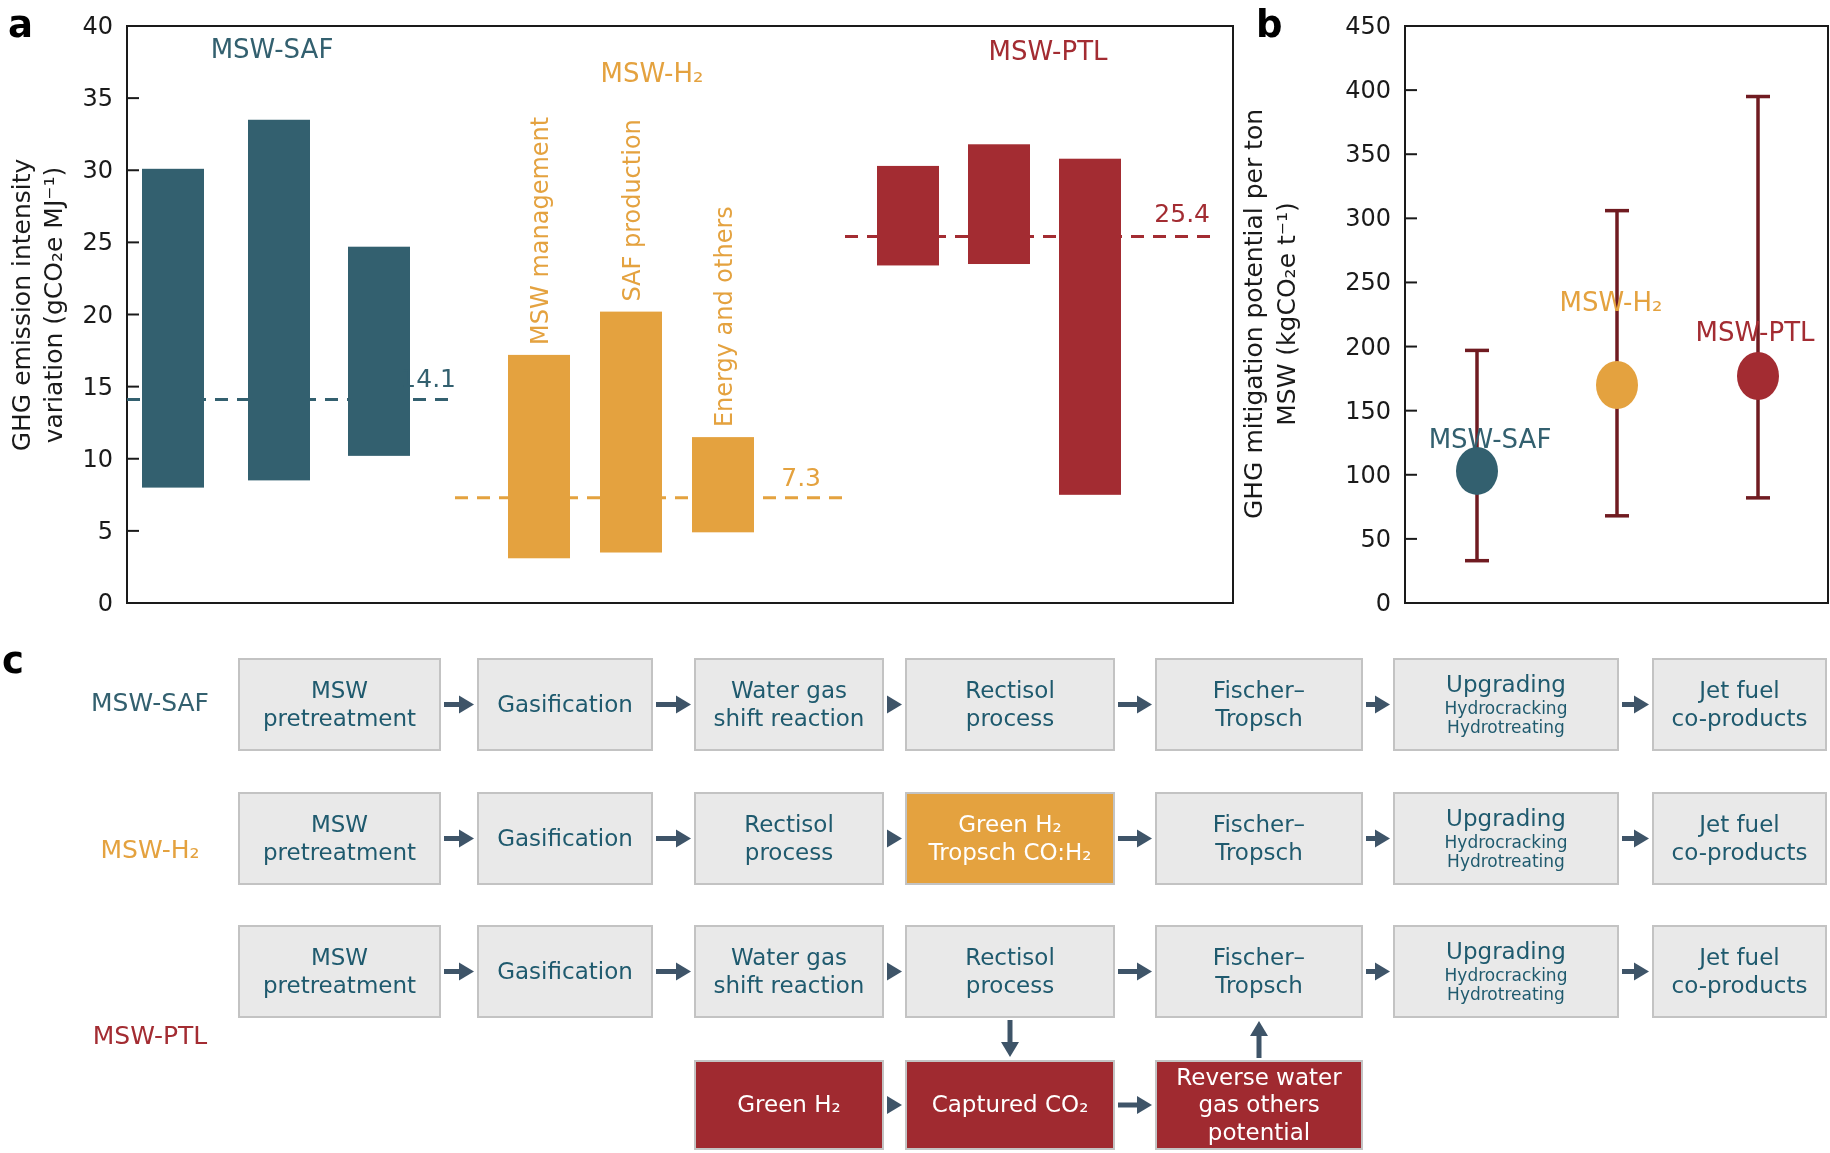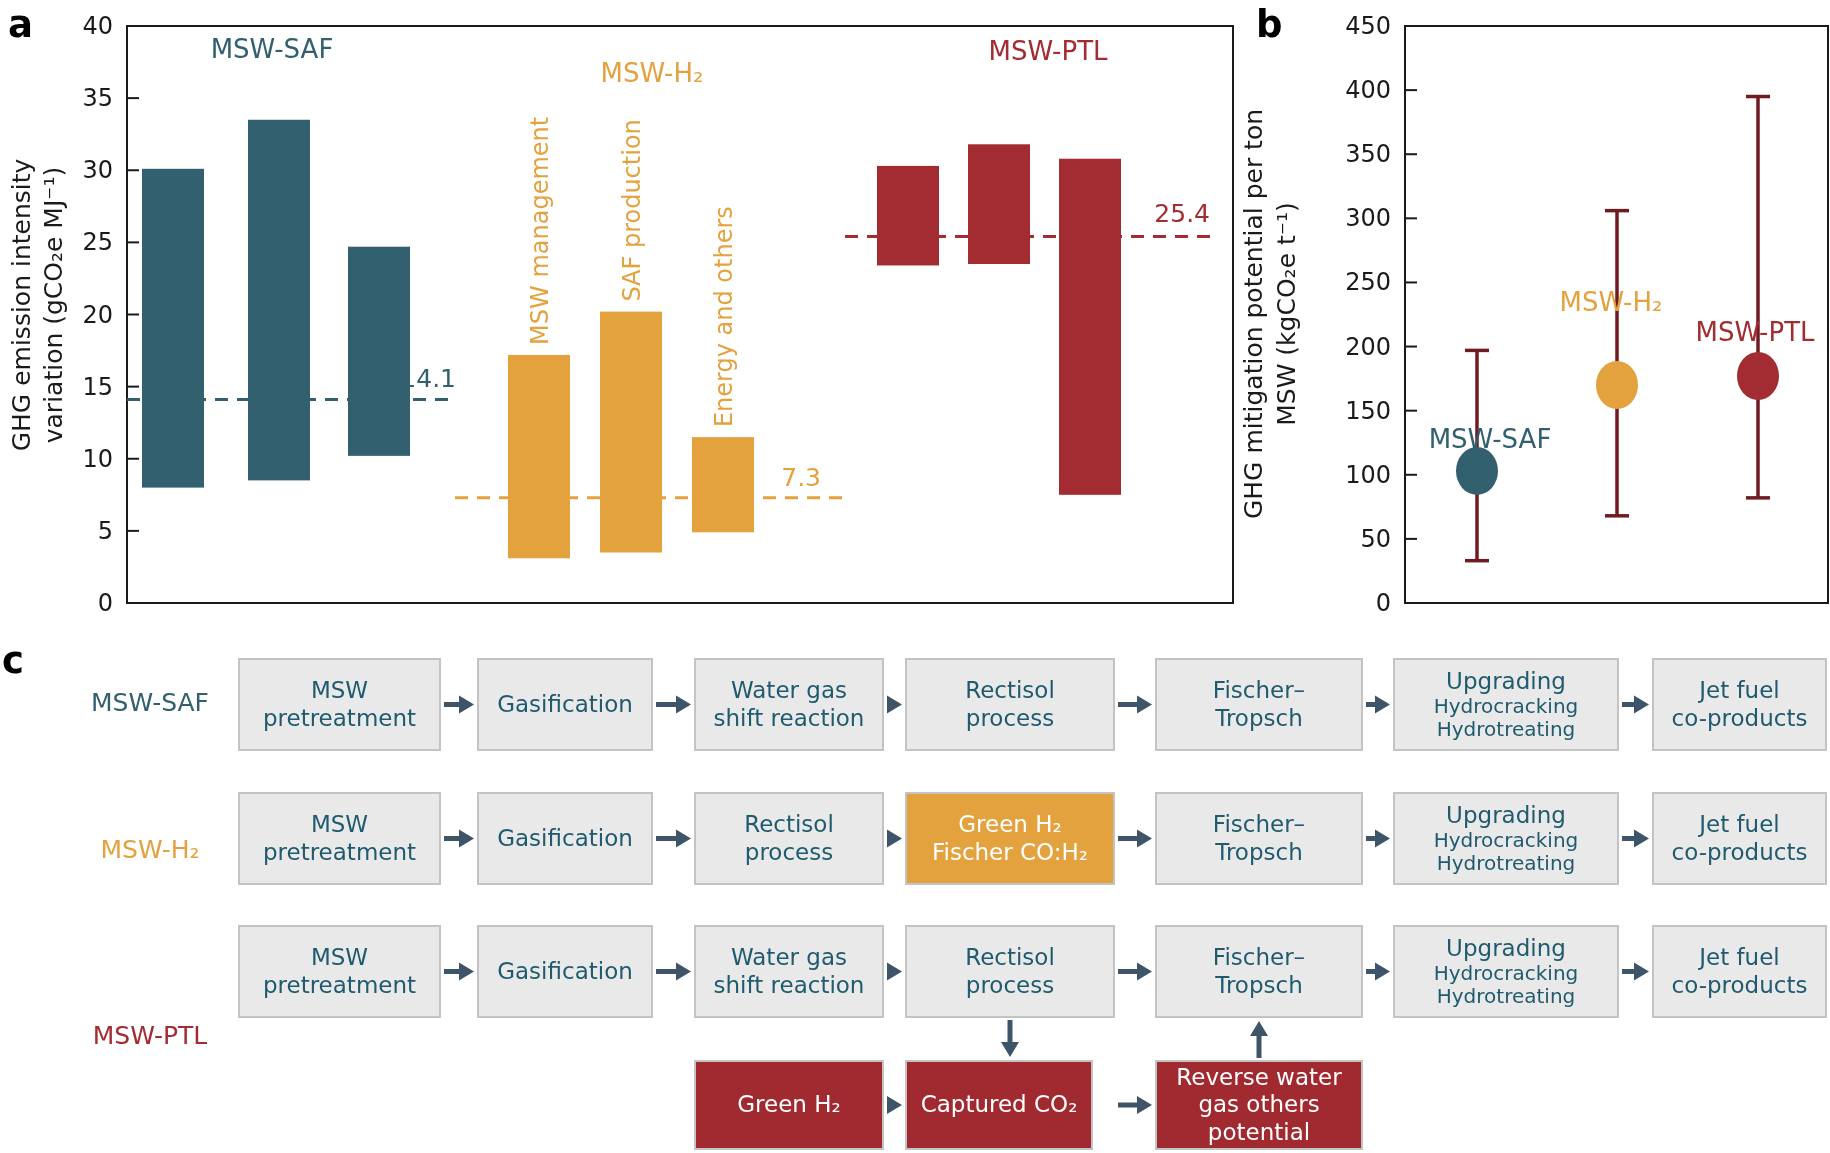--- a/index.html
+++ b/index.html
@@ -8,21 +8,21 @@
   .panel-letter{position:absolute;font-weight:bold;font-size:37px;color:#000;line-height:1;}
   #letter-a{left:8px;top:6px;}
   #letter-b{left:1256px;top:6px;}
   #letter-c{left:2px;top:642px;}
   svg.layer{position:absolute;left:0;top:0;}
   #panel-c{position:absolute;left:0;top:0;width:1830px;height:1153px;}
   .box{position:absolute;box-sizing:border-box;display:flex;flex-direction:column;
        justify-content:center;align-items:center;border:2px solid #c3c3c3;
        background:#e9e9e9;color:#1f5a6e;text-align:center;line-height:1.18;}
   .box .big{font-size:23px;}
-  .box .small{font-size:20px;line-height:1.15;}
+  .box .small{font-size:17px;line-height:1.15;}
   .box.orange{background:#e4a23f;color:#ffffff;}
   .box.red{background:#a02a30;color:#ffffff;}
   .row-label{position:absolute;font-size:25px;text-align:center;width:176px;line-height:1.1;}
 </style>
 </head>
 <body>
 
 <div class="fig">
   <div class="panel-letter" id="letter-a">a</div>
   <div class="panel-letter" id="letter-b">b</div>
@@ -194,21 +194,21 @@
       </div>
       <div class="box" style="left: 477px; top: 792px; width: 176px; height: 93px;">
         <div class="big">Gasification</div>
       </div>
       <div class="box" style="left: 694px; top: 792px; width: 190px; height: 93px;">
         <div class="big">Rectisol</div>
         <div class="big">process</div>
       </div>
       <div class="box orange" style="left: 905px; top: 792px; width: 210px; height: 93px;">
         <div class="big">Green H₂</div>
-        <div class="big">Fischer CO:H₂</div>
+        <div class="big">Tropsch CO:H₂</div>
       </div>
       <div class="box" style="left: 1155px; top: 792px; width: 208px; height: 93px;">
         <div class="big">Fischer–</div>
         <div class="big">Tropsch</div>
       </div>
       <div class="box" style="left: 1393px; top: 792px; width: 226px; height: 93px;">
         <div class="big">Upgrading</div>
         <div class="small">Hydrocracking</div>
         <div class="small">Hydrotreating</div>
       </div>
@@ -241,21 +241,21 @@
         <div class="small">Hydrocracking</div>
         <div class="small">Hydrotreating</div>
       </div>
       <div class="box" style="left: 1652px; top: 925px; width: 175px; height: 93px;">
         <div class="big">Jet fuel</div>
         <div class="big">co-products</div>
       </div>
       <div class="box red" style="left: 694px; top: 1060px; width: 190px; height: 90px;">
         <div class="big">Green H₂</div>
       </div>
-      <div class="box red" style="left: 905px; top: 1060px; width: 188px; height: 90px;">
+      <div class="box red" style="left: 905px; top: 1060px; width: 210px; height: 90px;">
         <div class="big">Captured CO₂</div>
       </div>
       <div class="box red" style="left: 1155px; top: 1060px; width: 208px; height: 90px;">
         <div class="big">Reverse water</div>
         <div class="big">gas others</div>
         <div class="big">potential</div>
       </div>
     </div>
 </div>
 

